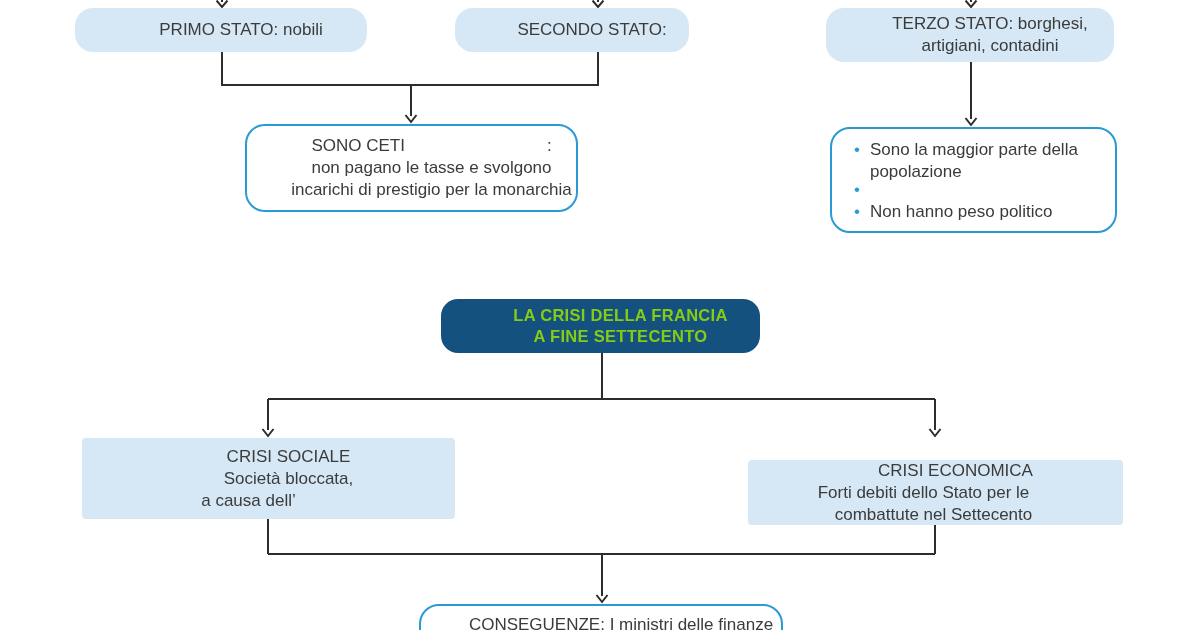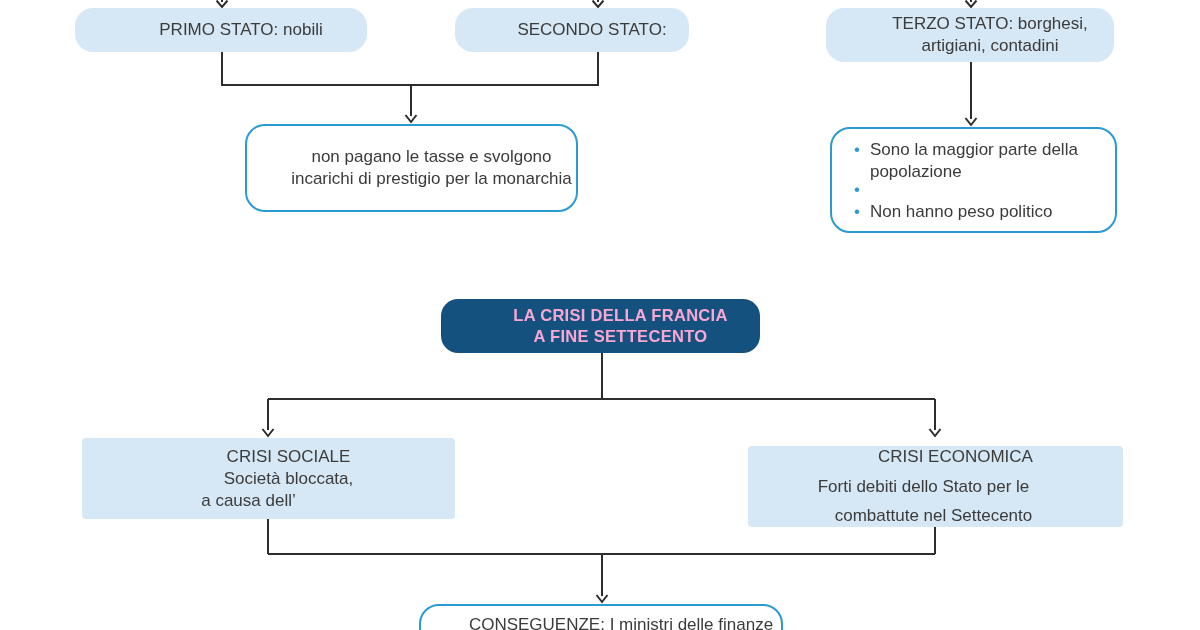--- a/index.html
+++ b/index.html
@@ -16,37 +16,37 @@
 
   .box {
     position:absolute; display:flex; flex-direction:column;
     justify-content:center; align-items:center; text-align:center;
     font-size:17px; line-height:22px;padding-left:40px;
   }
   .pill   { background:#d6e8f5; border-radius:18px; }
   .round  { background:#d6e8f5; border-radius:4px; }
   .outline{ background:#ffffff; border:2px solid #2a9ad5; border-radius:20px; }
   .dark   {
-    background:#15517f; color:#f9a8d4; font-weight:700;
+    background:#15517f; color:#84cc16; font-weight:700;
     font-size:16.5px; line-height:21px; letter-spacing:0.3px; border-radius:17px;
   }
 
   .line { display:block; width:100%; text-align:center; }
 
   
   .b-primo      { left:75px;  top:8px;   width:292px; height:44px; }
   .b-secondo    { left:455px; top:8px;   width:234px; height:44px; }
   .b-terzo      { left:826px; top:8px;   width:288px; height:54px; }
   .b-ceti       { left:245px; top:124px; width:333px; height:88px; }
   .b-caratt     { left:830px; top:127px; width:287px; height:106px;
                   justify-content:flex-start; align-items:stretch;
                   padding:10px 14px 8px 22px; }
   .b-title      { left:441px; top:299px; width:319px; height:54px; }
   .b-sociale    { left:82px;  top:438px; width:373px; height:81px; }
-  .b-economica  { left:748px; top:446px; width:375px; height:81px;justify-content:space-between; }
+  .b-economica  { left:748px; top:460px; width:375px; height:65px; }
   .b-conseg     { left:419px; top:604px; width:364px; height:55px;
                   justify-content:flex-start; padding-top:8px; }
 
   
   .gap-row { display:flex; width:100%; justify-content:center; column-gap:142px; }
   .pad-r-80 { padding-right:80px; }
   .pad-r-64 { padding-right:64px; }
   .pad-r-44 { padding-right:44px; }
 
   
@@ -110,20 +110,24 @@
   <div class="box pill b-secondo">
     <span class="line">SECONDO STATO:</span>
   </div>
 
   <div class="box pill b-terzo">
     <span class="line">TERZO STATO: borghesi,</span>
     <span class="line">artigiani, contadini</span>
   </div>
 
   <div class="box outline b-ceti">
+    <span class="gap-row">
+      <span>SONO CETI</span>
+      <span>:</span>
+    </span>
     <span class="line">non pagano le tasse e svolgono</span>
     <span class="line">incarichi di prestigio per la monarchia</span>
   </div>
 
   <div class="box outline b-caratt">
     <div class="bullet-row">
       <span class="bullet-dot">•</span>
       <span>Sono la maggior parte della popolazione</span>
     </div>
     <div class="bullet-row">

